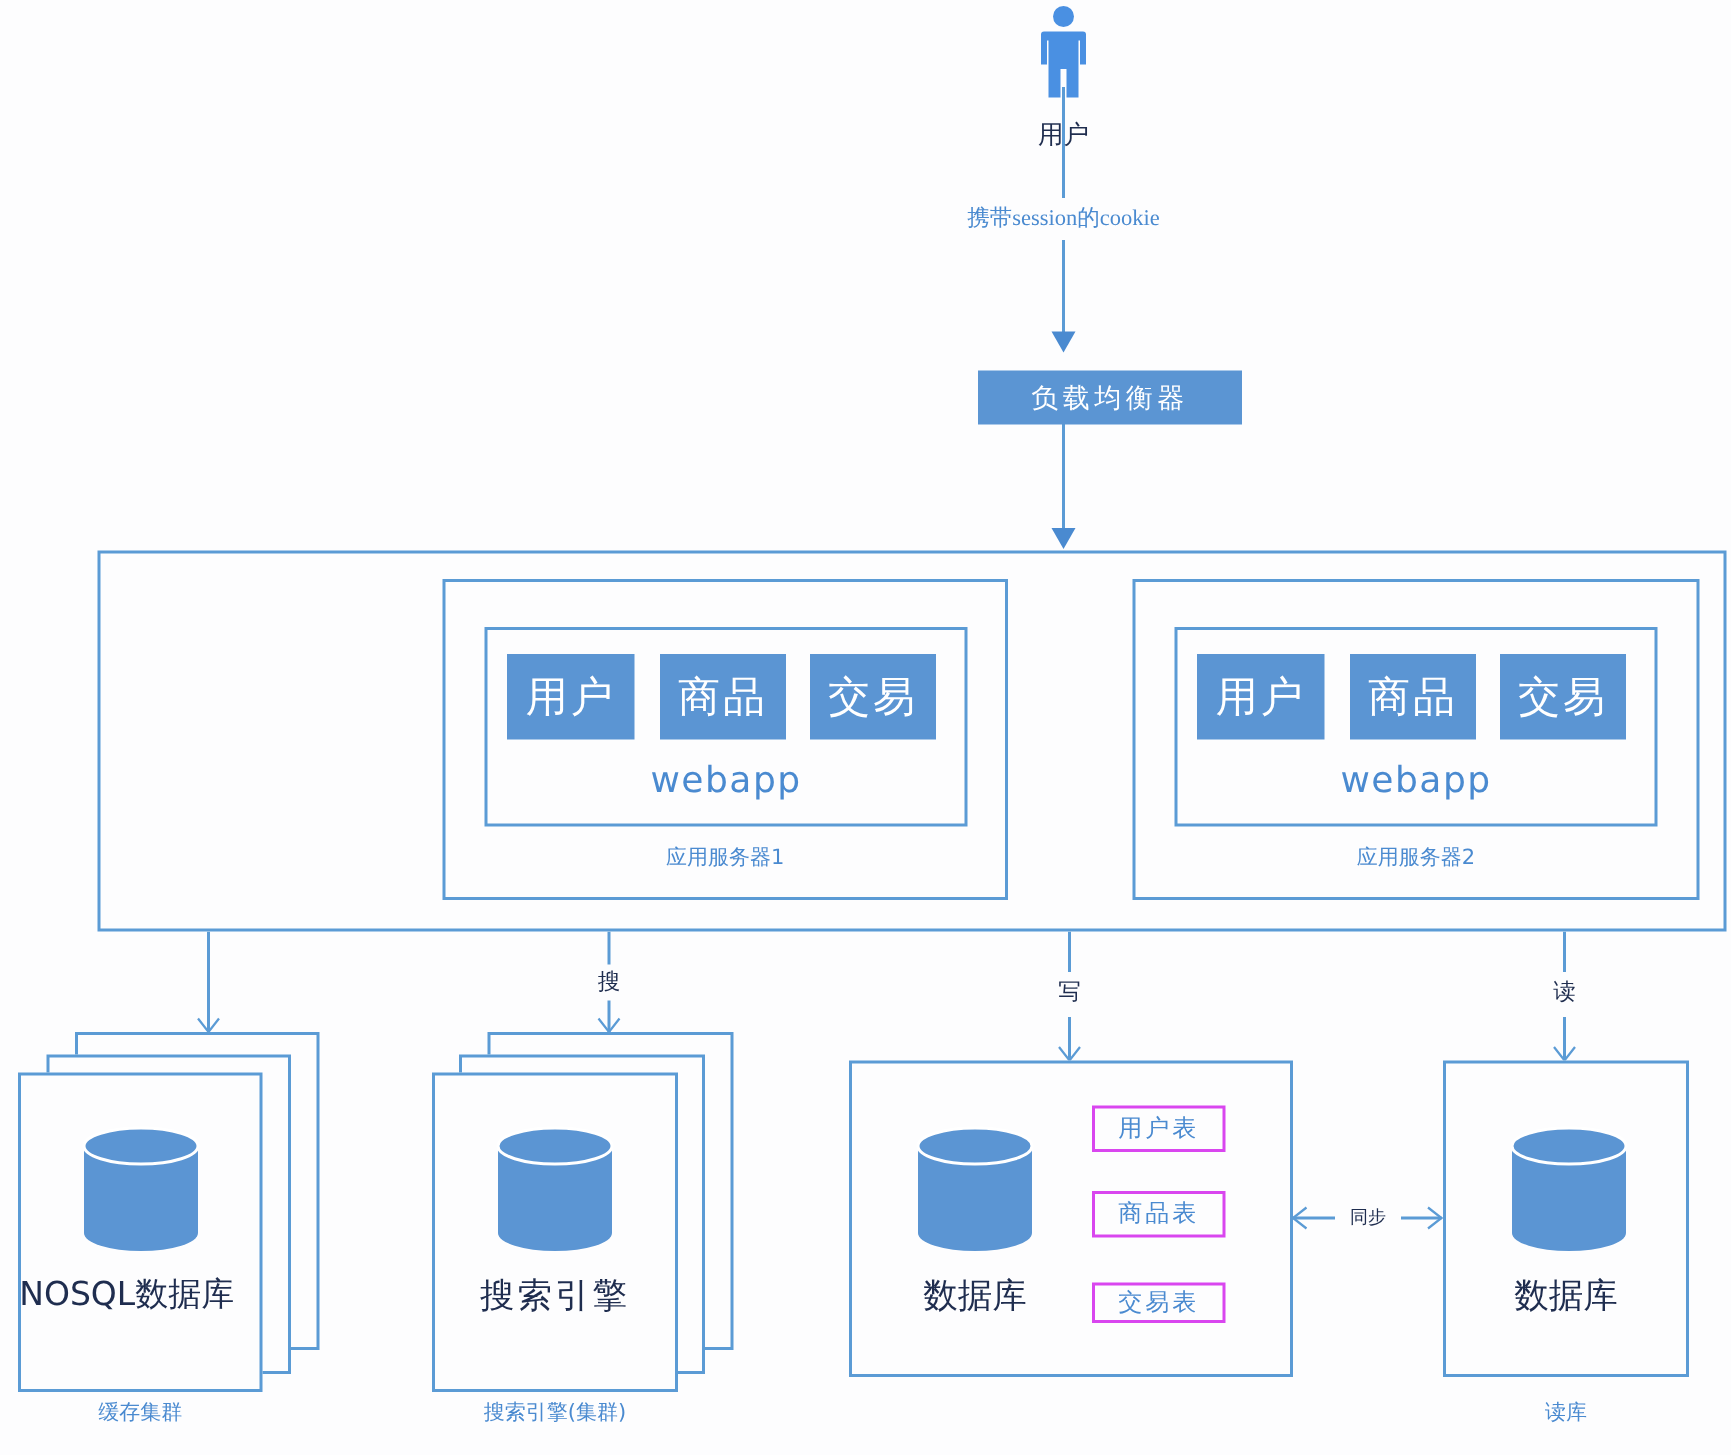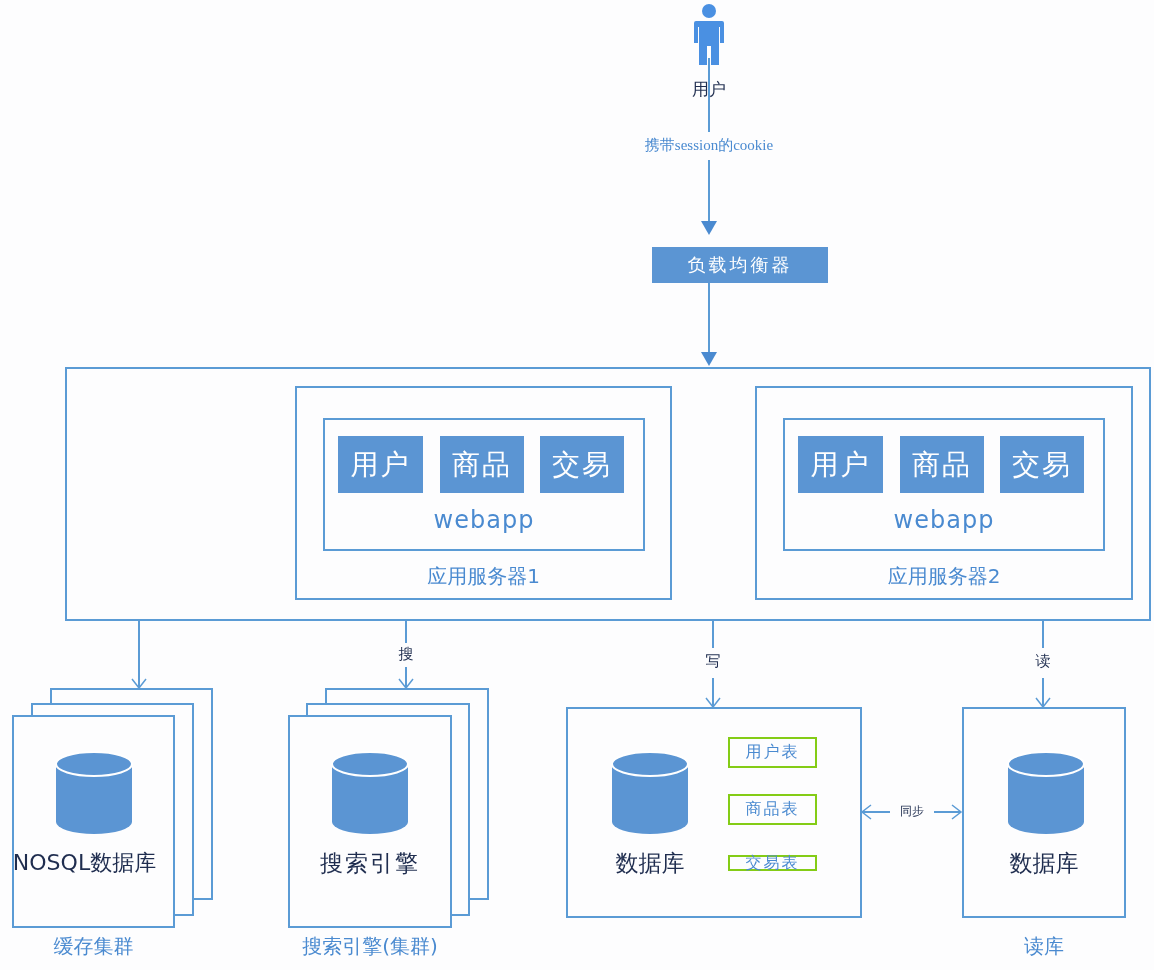--- a/index.html
+++ b/index.html
@@ -1,29 +1,29 @@
 <!DOCTYPE html>
 <html><head>
 <meta charset="utf-8">
 <style>
   html, body { margin: 0; padding: 0; background: #fdfdfe; }
   body { width: 1154px; height: 970px; position: relative; overflow: hidden;
          font-family: "DejaVu Sans", "Liberation Sans", sans-serif; }
   .abs { position: absolute; box-sizing: border-box; }
   .box { border: 2px solid #5b9bd5; background: #fdfdfe; }
   .txt { position: absolute; white-space: nowrap; text-align: center; }
-  .label-blue { color: #4a8ad0; font-size: 20px; }
+  .label-blue { color: #4a8ad0; font-size: 14px; }
   .label-dark { color: #1f2d4f; font-size: 15px; }
   .module { background: #5b95d3; color: #ffffff; font-size: 28px;
             display: flex; align-items: center; justify-content: center; letter-spacing: 2px; }
   .lb { background: #5b95d3; color: #ffffff; font-size: 18px;
         display: flex; align-items: center; justify-content: center; letter-spacing: 3px; }
   .webapp { color: #4a8ad0; font-size: 24px; letter-spacing: 1px; }
   .db-title { color: #1f2d4f; font-size: 24px; }
-  .table-box { border: 2px solid #84cc16; background: #fdfdfe; color: #4a8ad0;
+  .table-box { border: 2px solid #d946ef; background: #fdfdfe; color: #4a8ad0;
                font-size: 16px; display: flex; align-items: center; justify-content: center; letter-spacing: 2px; }
   svg.overlay { position: absolute; left: 0; top: 0; pointer-events: none; }
 </style>
 </head>
 <body>
 
 <svg class="overlay" width="1154" height="970">
   <defs>
     <marker id="tri" markerWidth="10" markerHeight="10" refX="5" refY="8" orient="auto" markerUnits="userSpaceOnUse">
       <path d="M0,0 L10,0 L5,10 z" fill="#4a8ad0"></path>
@@ -119,21 +119,21 @@
 
 <div>
   <div class="abs box" style="left:566px;top:707px;width:296px;height:211px;"></div>
   <svg class="abs" style="left:610px;top:750px;" width="80" height="88">
     <path d="M2,14 L2,72 A38,12 0 0 0 78,72 L78,14 z" fill="#5b95d3"></path>
     <ellipse cx="40" cy="14" rx="38" ry="12" fill="#5b95d3" stroke="#ffffff" stroke-width="2"></ellipse>
   </svg>
   <div class="txt db-title" style="left:595px;top:848px;width:110px;font-size:23px;">数据库</div>
   <div class="abs table-box" style="left:728px;top:737px;width:89px;height:31px;">用户表</div>
   <div class="abs table-box" style="left:728px;top:794px;width:89px;height:31px;">商品表</div>
-  <div class="abs table-box" style="left:728px;top:855px;width:89px;height:16px;">交易表</div>
+  <div class="abs table-box" style="left:728px;top:855px;width:89px;height:27px;">交易表</div>
   <div class="txt label-blue" style="left:566px;top:982px;width:290px;">写库</div>
 </div>
 
 <div>
   <div class="abs box" style="left:962px;top:707px;width:164px;height:211px;"></div>
   <svg class="abs" style="left:1006px;top:750px;" width="80" height="88">
     <path d="M2,14 L2,72 A38,12 0 0 0 78,72 L78,14 z" fill="#5b95d3"></path>
     <ellipse cx="40" cy="14" rx="38" ry="12" fill="#5b95d3" stroke="#ffffff" stroke-width="2"></ellipse>
   </svg>
   <div class="txt db-title" style="left:962px;top:848px;width:164px;font-size:23px;">数据库</div>

